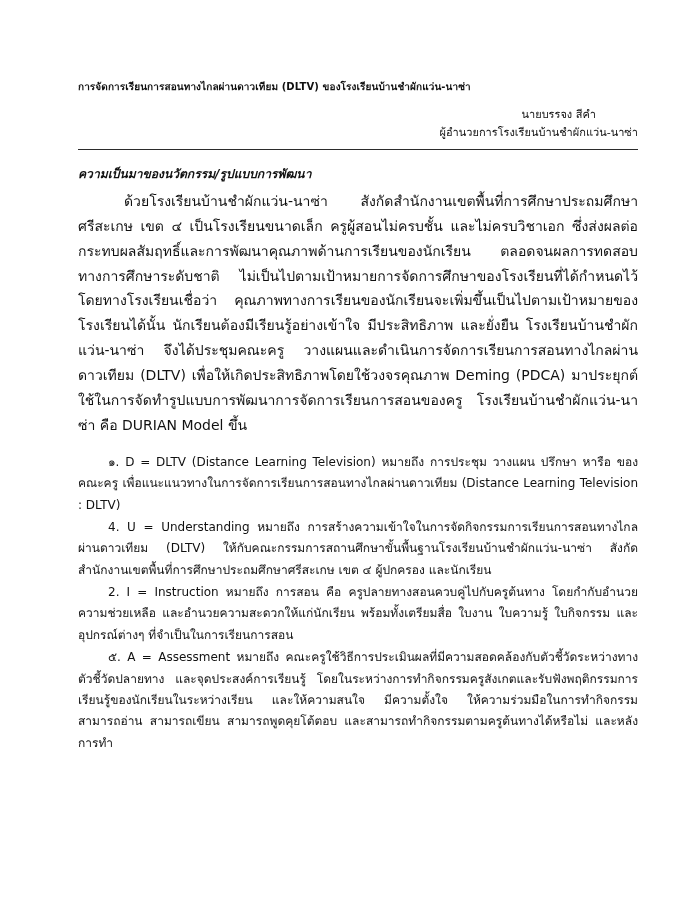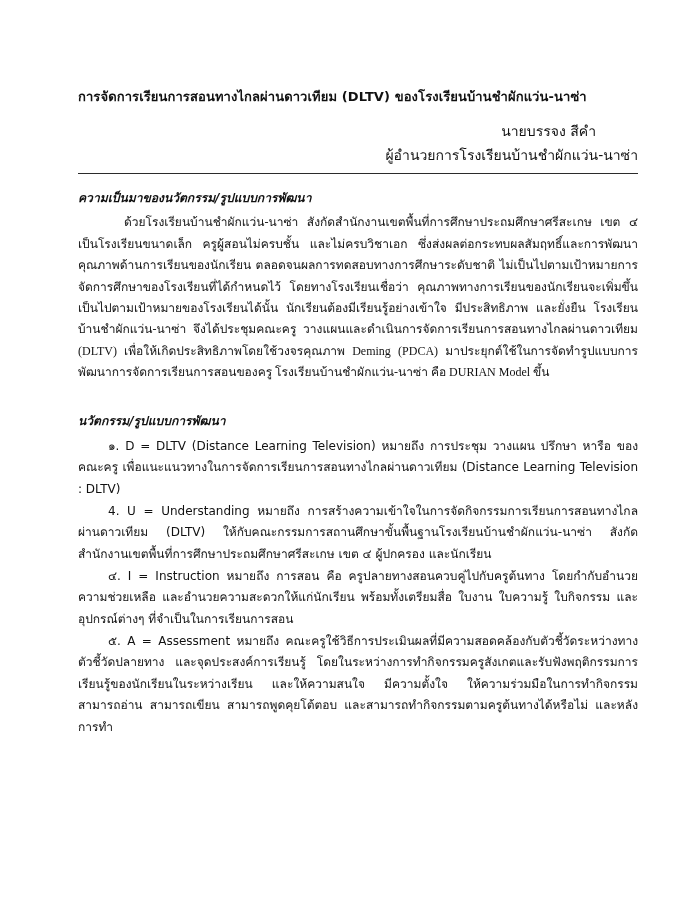--- a/index.html
+++ b/index.html
@@ -14,33 +14,33 @@
     background: #ffffff;
     margin: 0 auto;
     position: relative;
     box-sizing: border-box;
     padding: 78px 62px 40px 78px;
     font-family: "DejaVu Sans", "Liberation Sans", sans-serif;
     color: #111111;
     overflow: hidden;
   }
   .doc-title {
-    font-size: 13px;
+    font-size: 10px;
     line-height: 1.75;
     font-weight: 600;
     letter-spacing: 0.1px;
-    margin: 8px 0 2px 0;
+    margin: 0 0 2px 0;
   }
   .doc-title .line2 {
     display: block;
   }
   .author-block {
     margin-top: 10px;
     text-align: right;
-    font-size: 14px;
+    font-size: 11px;
     line-height: 1.72;
   }
   .author-name {
     padding-right: 42px;
   }
   .author-role {
     padding-right: 0px;
   }
   .author-office {
     padding-right: 0px;
@@ -51,27 +51,26 @@
     margin: 6px 0 12px 0;
   }
   h2.section {
     font-size: 12.1px;
     font-weight: 600;
     margin: 14px 0 4px 0;
     line-height: 1.7;
     font-style: italic;
   }
   p.para {
-    font-size: 12px;
+    font-size: 14px;
     line-height: 1.78;
     margin: 0 0 1px 0;
     text-align: justify;
     text-justify: inter-word;
     text-indent: 0;
-    font-family: Liberation Serif, serif;
   }
   p.indent {
     text-indent: 46px;
   }
   .list-item {
     font-size: 12px;
     line-height: 1.78;
     margin: 0 0 1px 0;
     text-align: justify;
     text-indent: 30px;
@@ -92,20 +91,19 @@
     <div class="author-role">ผู้อำนวยการโรงเรียนบ้านชำผักแว่น-นาซ่า</div>
   </div>
 
   <hr class="rule">
 
   <h2 class="section">ความเป็นมาของนวัตกรรม/รูปแบบการพัฒนา</h2>
   <p class="para indent">ด้วยโรงเรียนบ้านชำผักแว่น-นาซ่า สังกัดสำนักงานเขตพื้นที่การศึกษาประถมศึกษาศรีสะเกษ เขต ๔ เป็นโรงเรียนขนาดเล็ก ครูผู้สอนไม่ครบชั้น และไม่ครบวิชาเอก ซึ่งส่งผลต่อกระทบผลสัมฤทธิ์และการพัฒนาคุณภาพด้านการเรียนของนักเรียน ตลอดจนผลการทดสอบทางการศึกษาระดับชาติ ไม่เป็นไปตามเป้าหมายการจัดการศึกษาของโรงเรียนที่ได้กำหนดไว้ โดยทางโรงเรียนเชื่อว่า คุณภาพทางการเรียนของนักเรียนจะเพิ่มขึ้นเป็นไปตามเป้าหมายของโรงเรียนได้นั้น นักเรียนต้องมีเรียนรู้อย่างเข้าใจ มีประสิทธิภาพ และยั่งยืน  โรงเรียนบ้านชำผักแว่น-นาซ่า จึงได้ประชุมคณะครู วางแผนและดำเนินการจัดการเรียนการสอนทางไกลผ่านดาวเทียม (DLTV) เพื่อให้เกิดประสิทธิภาพโดยใช้วงจรคุณภาพ Deming (PDCA) มาประยุกต์ใช้ในการจัดทำรูปแบบการพัฒนาการจัดการเรียนการสอนของครู โรงเรียนบ้านชำผักแว่น-นาซ่า คือ DURIAN Model ขึ้น</p>
 
   <div class="spacer-md"></div>
 
-  <h2 class="section">นวัตกรรม/รูปแบบการพัฒนา</h2>
 
   <p class="list-item">๑. D = DLTV (Distance Learning Television) หมายถึง การประชุม วางแผน ปรึกษา หารือ ของคณะครู เพื่อแนะแนวทางในการจัดการเรียนการสอนทางไกลผ่านดาวเทียม (Distance Learning Television : DLTV)</p>
   <p class="list-item">4. U = Understanding หมายถึง การสร้างความเข้าใจในการจัดกิจกรรมการเรียนการสอนทางไกลผ่านดาวเทียม (DLTV) ให้กับคณะกรรมการสถานศึกษาขั้นพื้นฐานโรงเรียนบ้านชำผักแว่น-นาซ่า  สังกัดสำนักงานเขตพื้นที่การศึกษาประถมศึกษาศรีสะเกษ เขต ๔ ผู้ปกครอง และนักเรียน</p>
-  <p class="list-item">๔. I = Instruction หมายถึง การสอน คือ ครูปลายทางสอนควบคู่ไปกับครูต้นทาง โดยกำกับอำนวยความช่วยเหลือ  และอำนวยความสะดวกให้แก่นักเรียน พร้อมทั้งเตรียมสื่อ ใบงาน ใบความรู้ ใบกิจกรรม และอุปกรณ์ต่างๆ ที่จำเป็นในการเรียนการสอน</p>
+  <p class="list-item">2. I = Instruction หมายถึง การสอน คือ ครูปลายทางสอนควบคู่ไปกับครูต้นทาง โดยกำกับอำนวยความช่วยเหลือ  และอำนวยความสะดวกให้แก่นักเรียน พร้อมทั้งเตรียมสื่อ ใบงาน ใบความรู้ ใบกิจกรรม และอุปกรณ์ต่างๆ ที่จำเป็นในการเรียนการสอน</p>
   <p class="list-item">๕. A = Assessment หมายถึง คณะครูใช้วิธีการประเมินผลที่มีความสอดคล้องกับตัวชี้วัดระหว่างทาง ตัวชี้วัดปลายทาง และจุดประสงค์การเรียนรู้ โดยในระหว่างการทำกิจกรรมครูสังเกตและรับฟังพฤติกรรมการเรียนรู้ของนักเรียนในระหว่างเรียน และให้ความสนใจ มีความตั้งใจ ให้ความร่วมมือในการทำกิจกรรม สามารถอ่าน สามารถเขียน สามารถพูดคุยโต้ตอบ และสามารถทำกิจกรรมตามครูต้นทางได้หรือไม่ และหลังการทำ</p>
 
 </div>
 
 </body></html>

